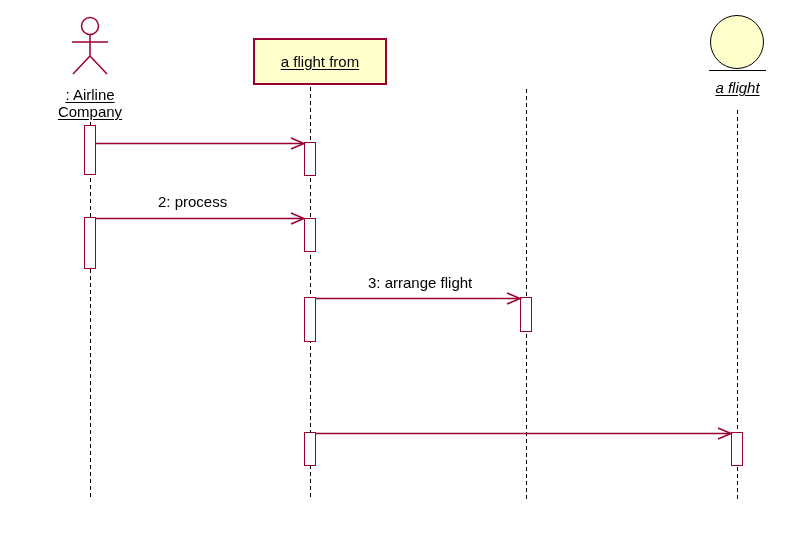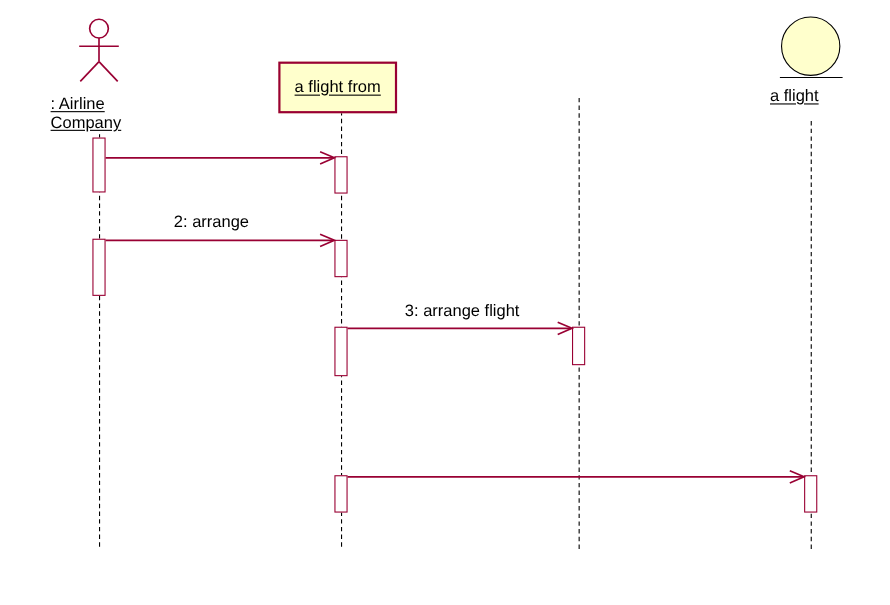--- a/index.html
+++ b/index.html
@@ -23,22 +23,22 @@
     text-align:center; z-index:4; line-height:20px;
   }
   .entity-circle {
     position:absolute; width:54px; height:54px; border-radius:50%;
     background:var(--fill,#ffffcc); border:1.5px solid var(--entity,#000);
     box-sizing:border-box; z-index:4;
   }
   .u { text-decoration:underline; text-underline-offset:2px; }
   .wrap-narrow { display:inline-block; width:76px; }
   .msg-label { position:absolute; white-space:nowrap; z-index:5; }
-  .actor-label { position:absolute; left:46px; top:86px; width:88px; line-height:17px; z-index:5; }
-  .entity-label { position:absolute; left:700px; top:79px; width:75px; z-index:5; }
+  .actor-label { position:absolute; left:46px; top:86px; width:88px; text-align:center; line-height:17px; z-index:5; }
+  .entity-label { position:absolute; left:700px; top:79px; width:75px; text-align:center; z-index:5;font-style:italic; }
 </style>
 </head>
 <body>
 
 <div class="canvas">
 
   <svg class="layer" width="809" height="550" viewBox="0 0 809 550">
     <line class="lifeline-stroke" stroke-dasharray="4 3" x1="90.5" y1="122" x2="90.5" y2="500"></line>
     <line class="lifeline-stroke" stroke-dasharray="4 3" x1="310.5" y1="87" x2="310.5" y2="500"></line>
     <line class="lifeline-stroke" stroke-dasharray="4 3" x1="526.5" y1="89" x2="526.5" y2="500"></line>
@@ -47,30 +47,30 @@
 
   <div class="activation" style="left:84px; top:125px; height:50px"></div>
   <div class="activation" style="left:84px; top:217px; height:52px"></div>
   <div class="activation" style="left:304px; top:142px; height:34px"></div>
   <div class="activation" style="left:304px; top:218px; height:34px"></div>
   <div class="activation" style="left:304px; top:297px; height:45px"></div>
   <div class="activation" style="left:304px; top:432px; height:34px"></div>
   <div class="activation" style="left:520px; top:297px; height:35px"></div>
   <div class="activation" style="left:731px; top:432px; height:34px"></div>
 
-  <div class="obj-box" style="left:253px; top:56px; width:108px; height:47px">
+  <div class="obj-box" style="left:253px; top:38px; width:134px; height:47px">
     <span class="u">a flight from</span>
   </div>
 
   <div class="entity-circle" style="left:710px; top:15px"></div>
   <div class="entity-label u">a flight</div>
 
   <div class="actor-label u">: Airline Company</div>
 
-  <div class="msg-label" style="left:158px; top:193px">2: arrange</div>
+  <div class="msg-label" style="left:158px; top:193px">2: process</div>
   <div class="msg-label" style="left:368px; top:274px">3: arrange flight</div>
 
   <svg class="layer" style="z-index:6" width="809" height="550" viewBox="0 0 809 550">
 
     <g>
       <circle class="shape-stroke" cx="90" cy="26" r="8.5"></circle>
       <line class="shape-stroke" x1="90" y1="34.5" x2="90" y2="56"></line>
       <line class="shape-stroke" x1="72" y1="42" x2="108" y2="42"></line>
       <line class="shape-stroke" x1="90" y1="56" x2="73" y2="74"></line>
       <line class="shape-stroke" x1="90" y1="56" x2="107" y2="74"></line>

